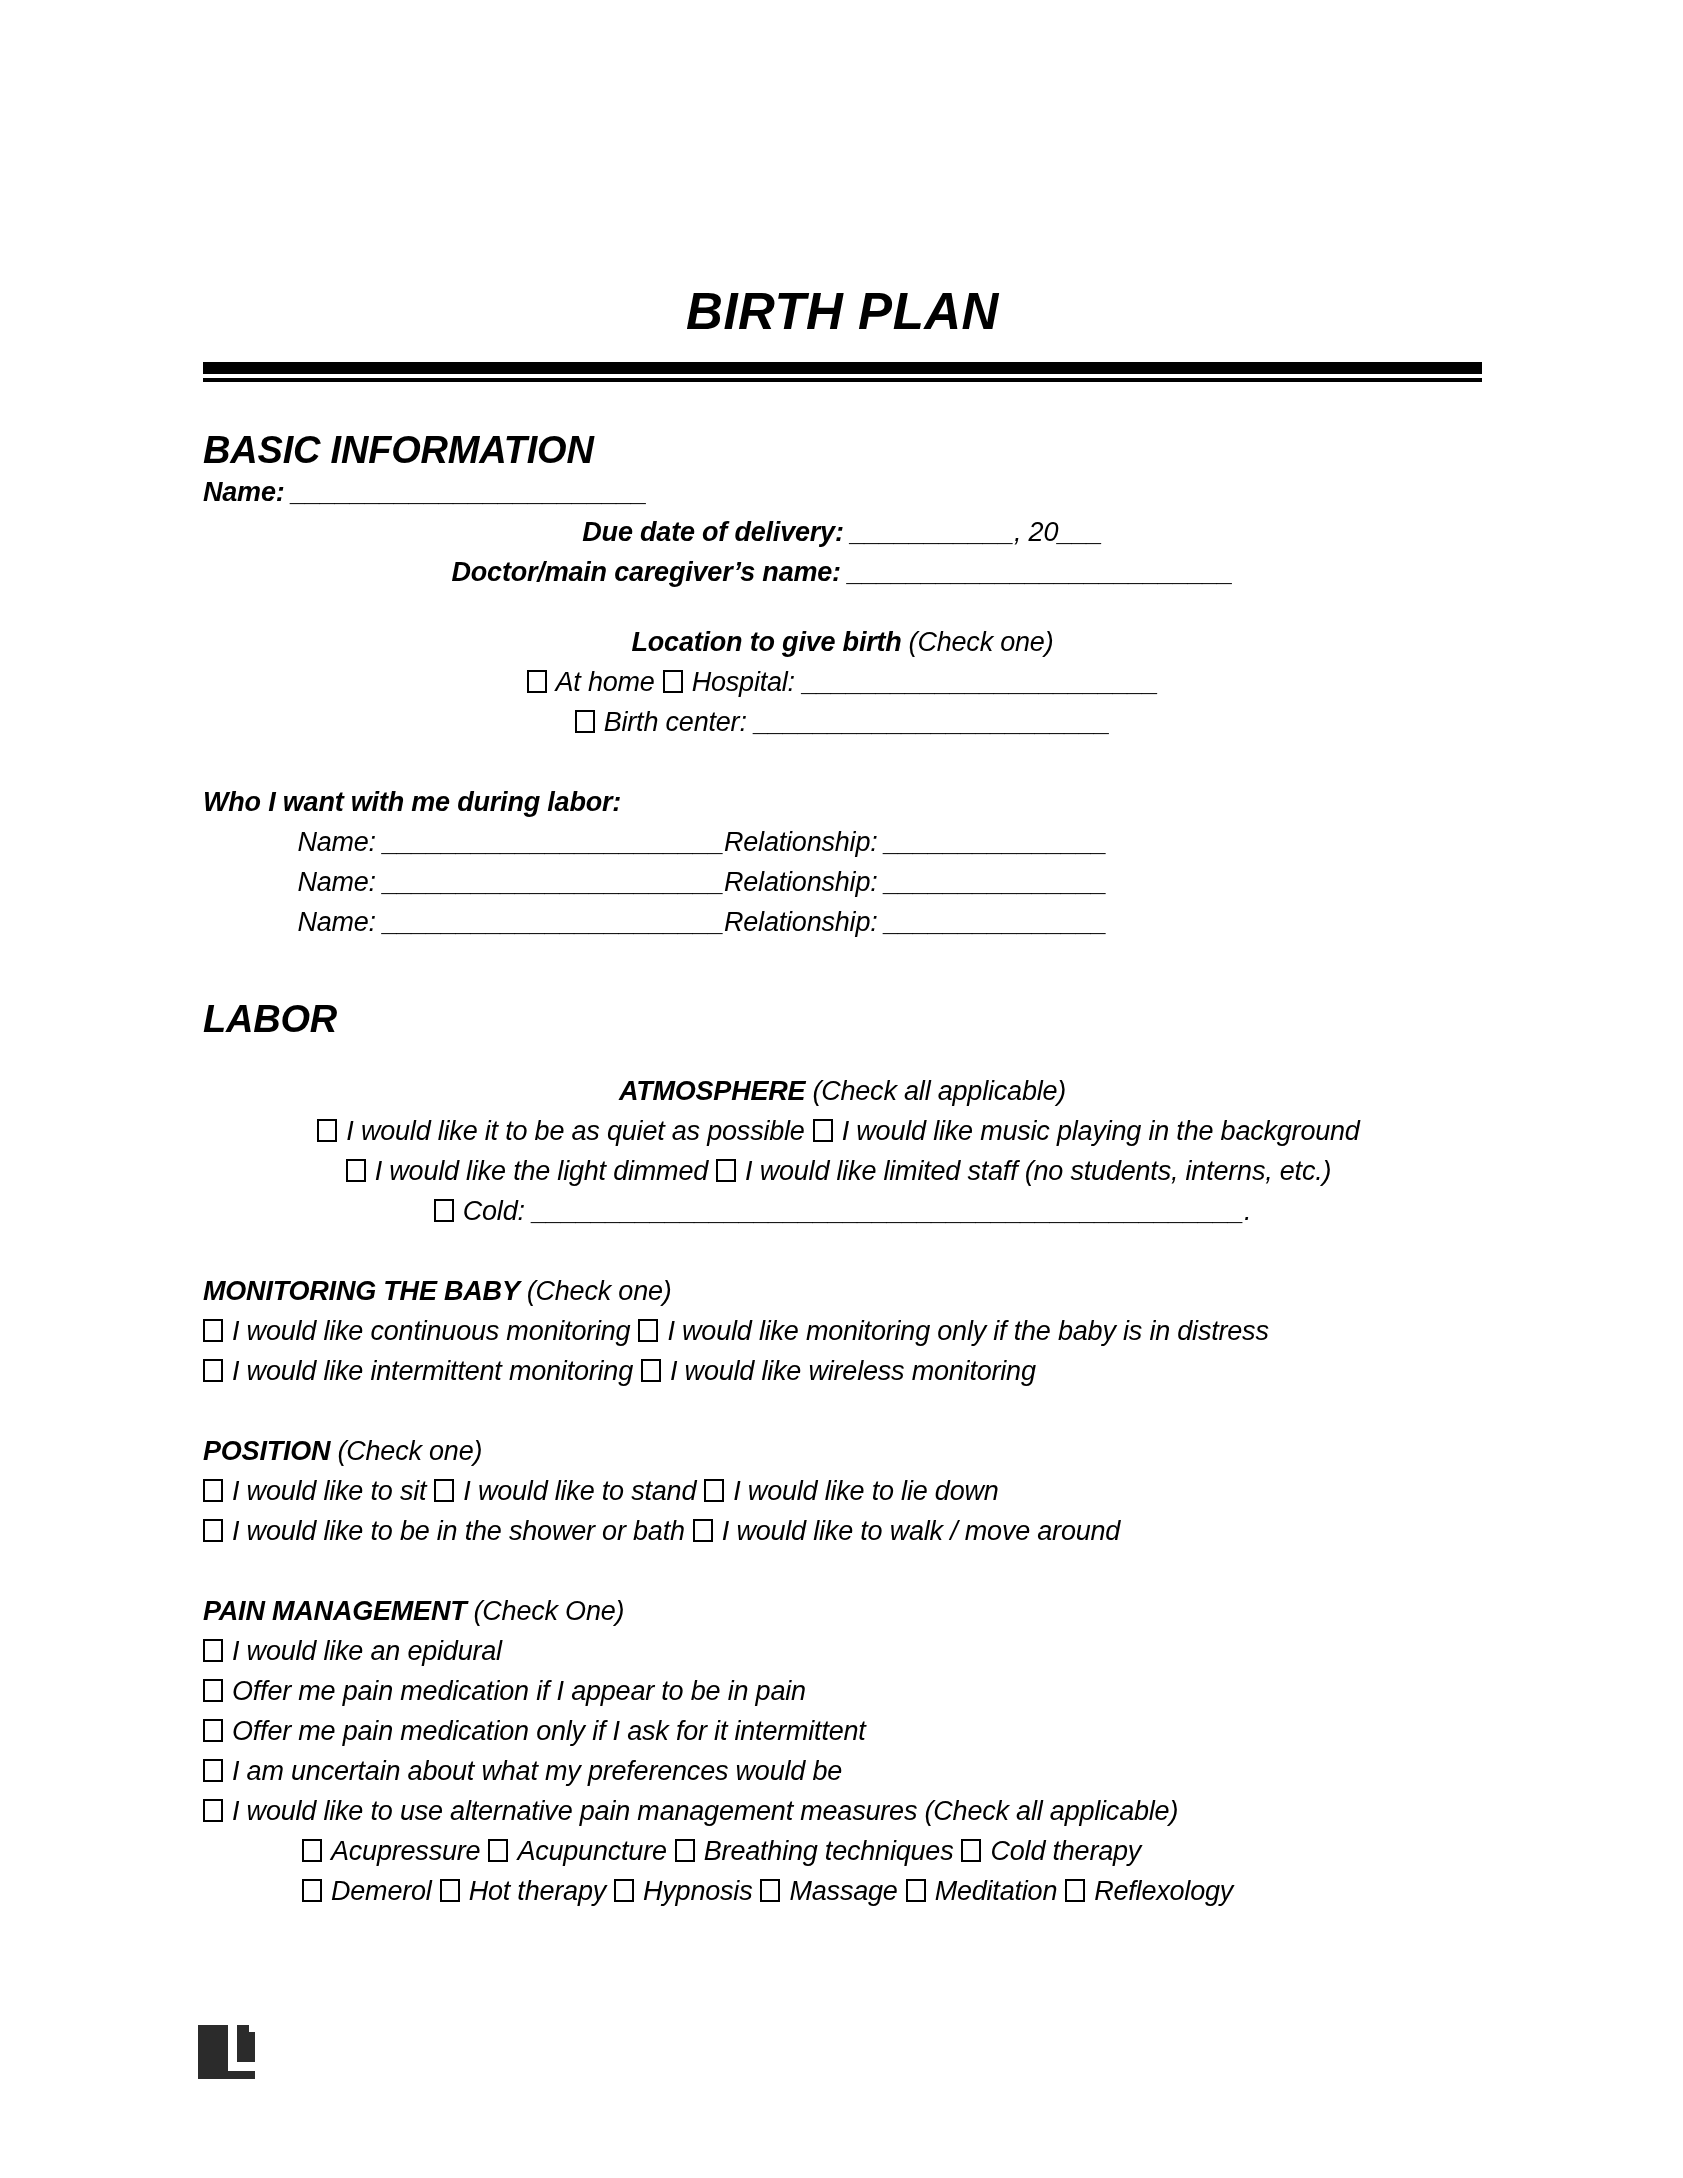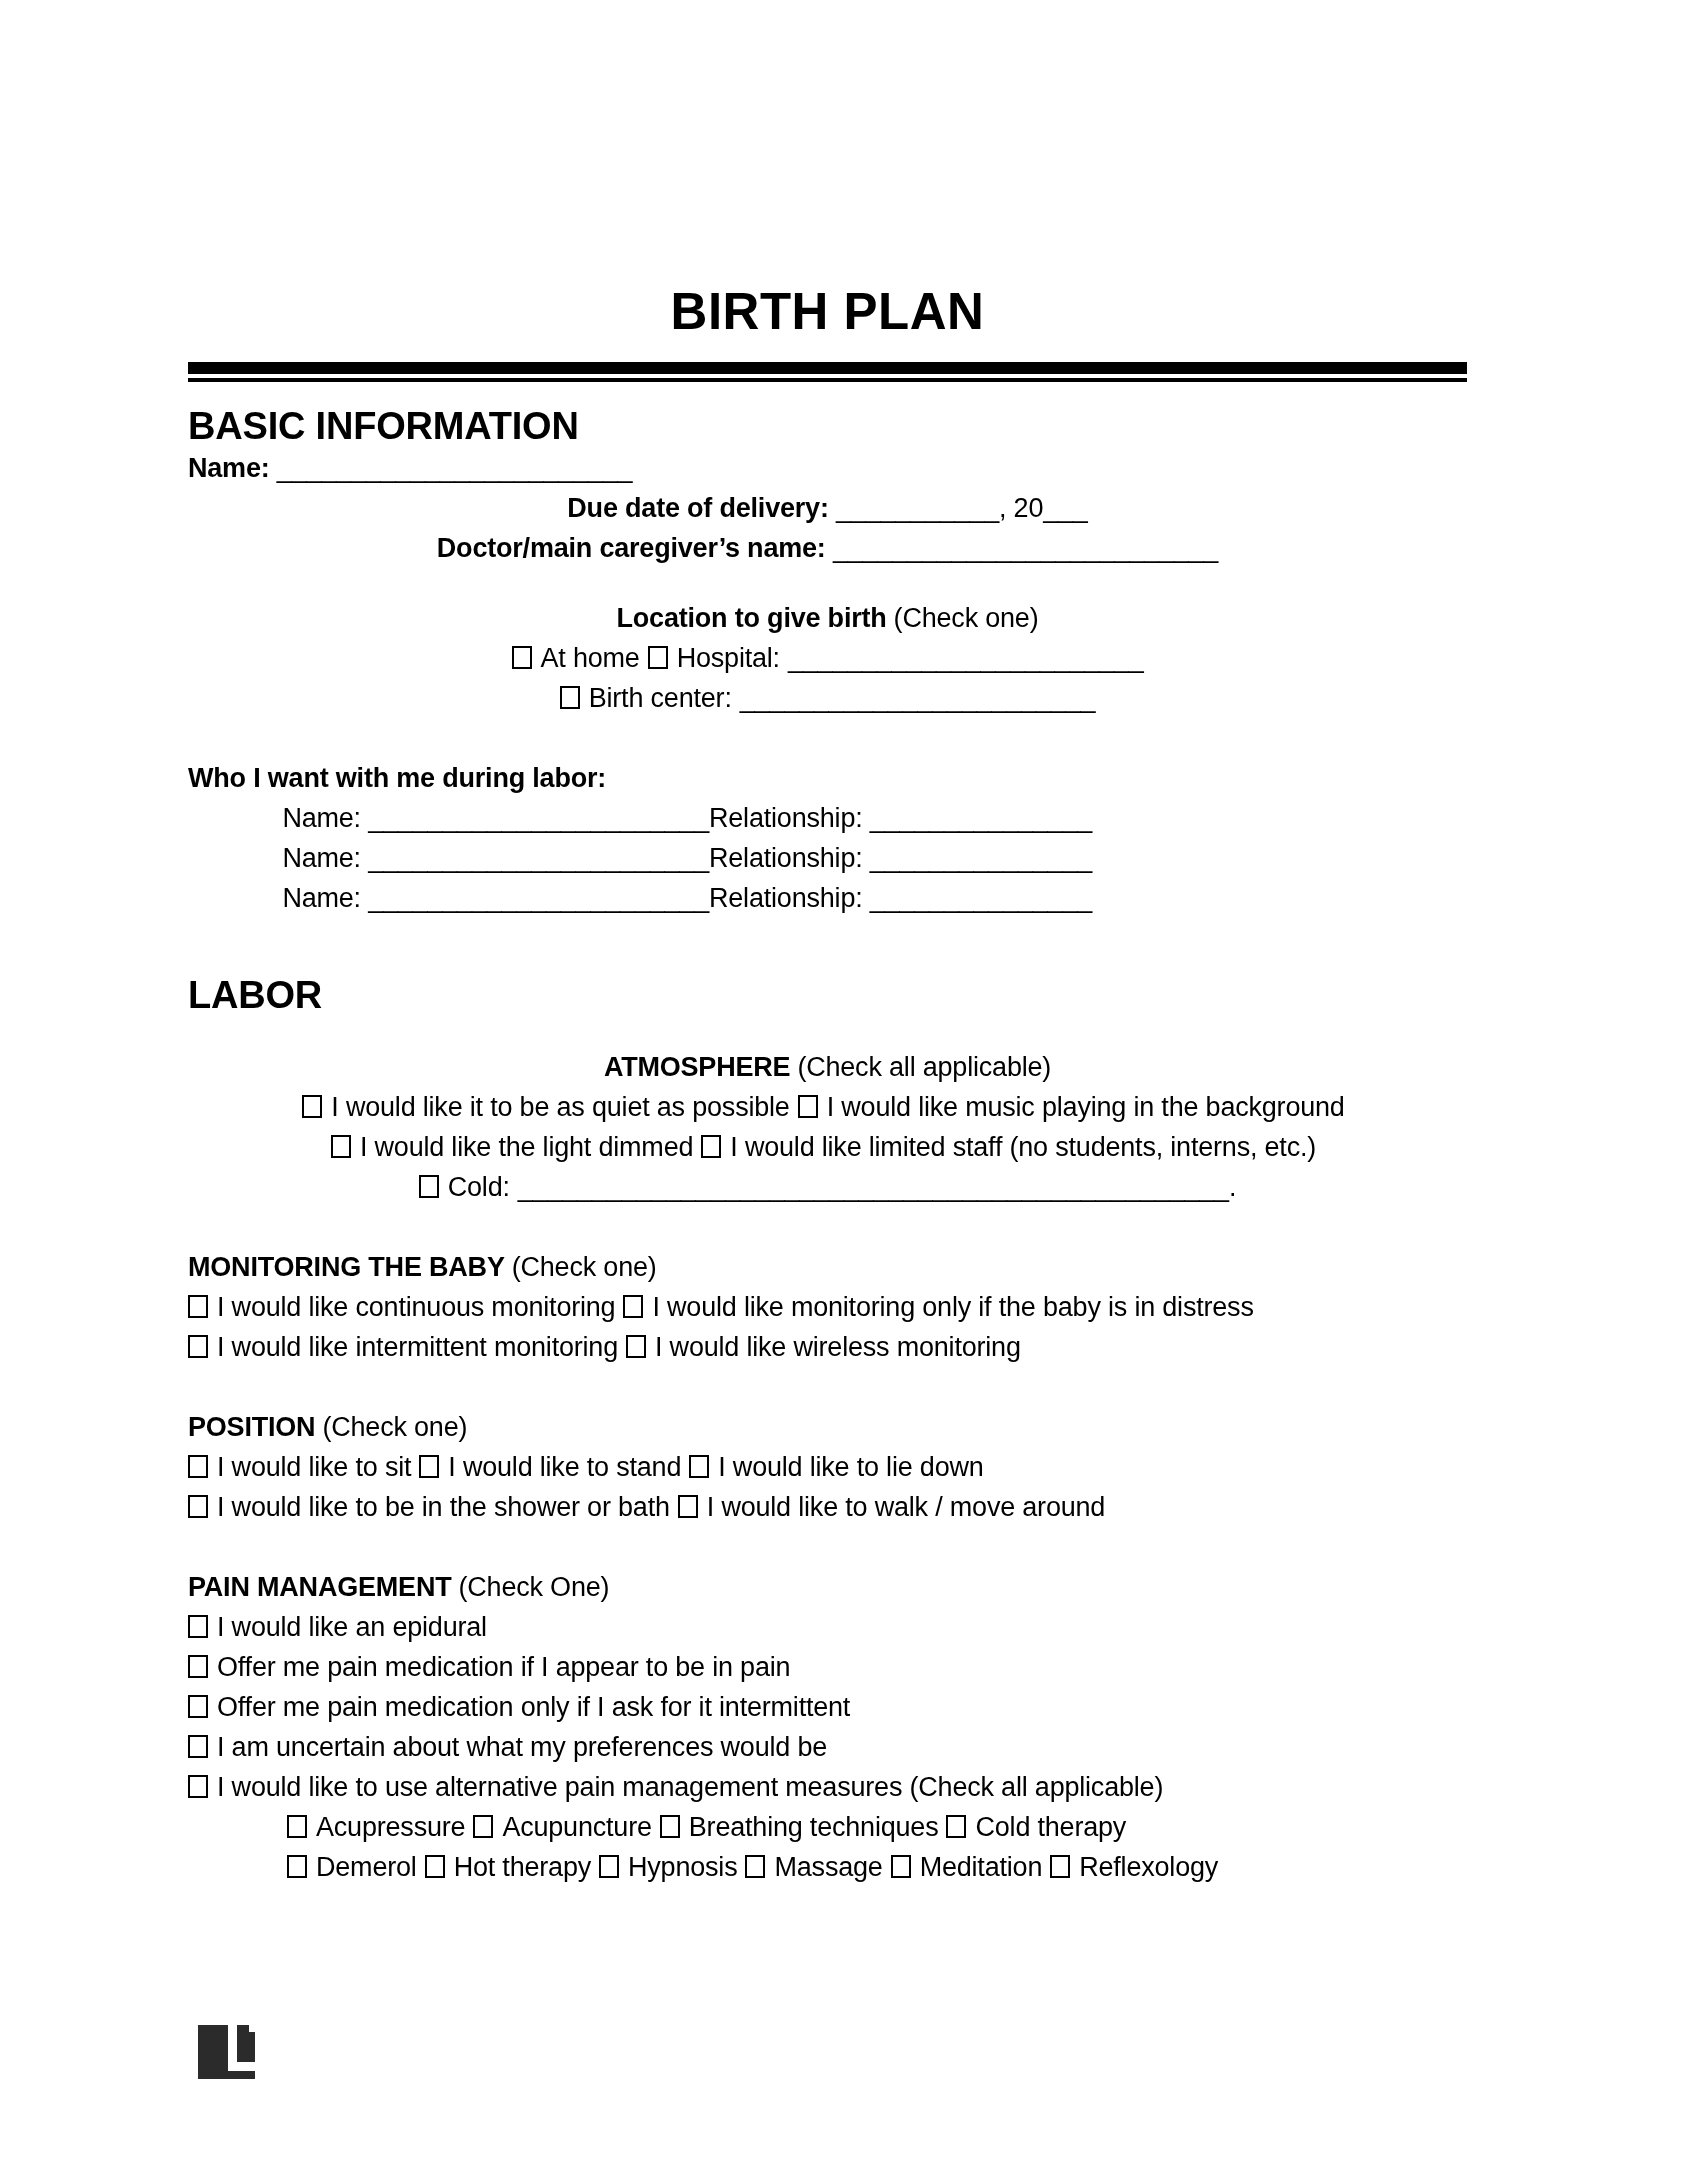--- a/index.html
+++ b/index.html
@@ -1,26 +1,26 @@
 <!DOCTYPE html>
 <html><head>
 <meta charset="utf-8">
 <style>
   html,body { margin:0; padding:0; background:#fff; }
   body { font-family:"Liberation Sans", sans-serif; color:#000; }
   .page { position:relative; width:1683px; height:2178px; background:#fff; overflow:hidden; }
-  .content { position:absolute; left:188px; top:0; width:1279px; font-size:27px; line-height:40px; letter-spacing:-0.2px; }
+  .content { position:absolute; left:203px; top:0; width:1279px; font-size:27px; line-height:40px; letter-spacing:-0.2px;font-style:italic; }
 
   h1 { margin:283px 0 0 0; text-align:center; font-size:51px; line-height:57px; font-weight:bold; letter-spacing:0.5px; }
   .rule { margin-top:22px; }
   .rule-thick { height:12px; background:#000; }
   .rule-thin  { height:4px;  background:#000; margin-top:4px; }
 
   h2 { font-size:38px; line-height:44px; font-weight:bold; margin:0; }
-  .mt46 { margin-top:22px; }
+  .mt46 { margin-top:46px; }
   .mt56 { margin-top:55px; }
   .mt50 { margin-top:50px; }
   .mt40 { margin-top:40px; }
   .mt30 { margin-top:30px;text-align:center; }
 
   .line { margin:0; line-height:40px; }
   .bold { font-weight:bold; }
   .note { font-weight:normal; margin-left:7px; }
 
   .cb { display:inline-block; width:16px; height:19px; border:2px solid #000; margin-right:9px; vertical-align:-2px; background:#fff; }

